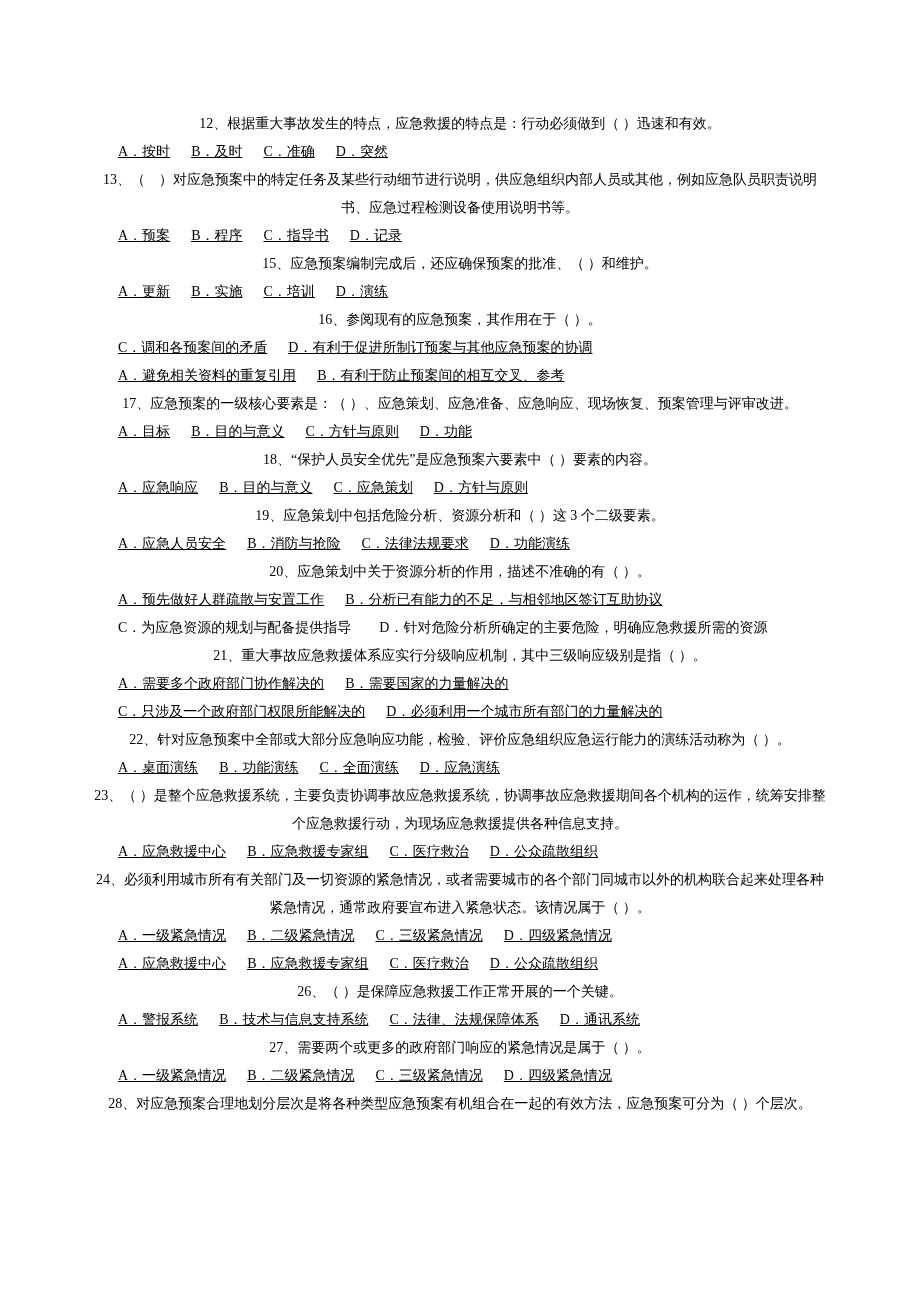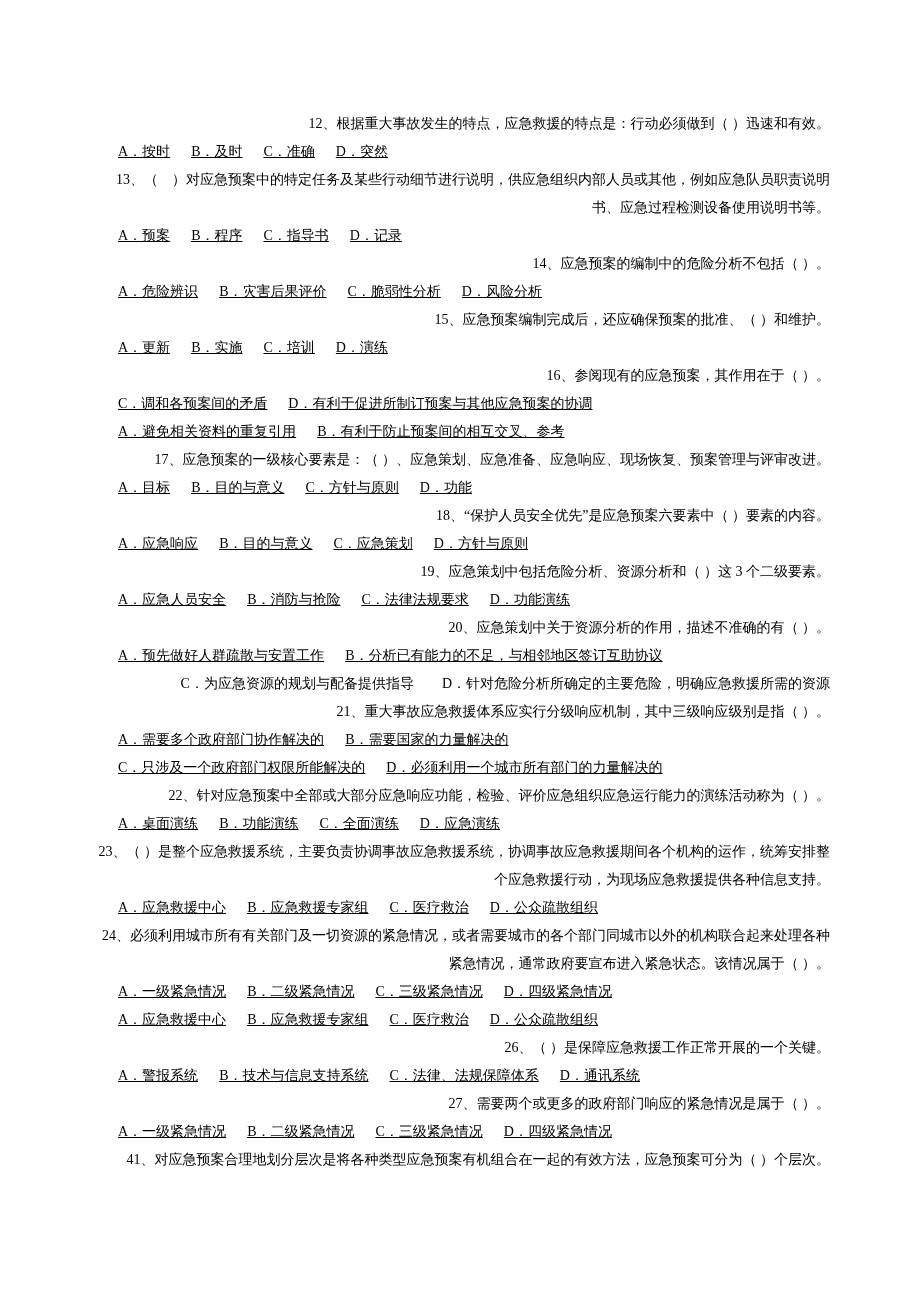--- a/index.html
+++ b/index.html
@@ -10,21 +10,21 @@
       background: #fff;
       margin: 0;
       padding: 110px 90px 60px 90px;
       width: 920px;
       box-sizing: border-box;
     }
     .question {
       margin-bottom: 0;
     }
     .stem {
-      text-align: right;
+      text-align: center;
     }
     .options {
       padding-left: 2em;
       text-decoration: underline;
     }
     .opt {
       display: inline;
       margin-right: 1.5em;
     }
   </style>
@@ -32,24 +32,20 @@
 <body>
 
 <div id="container">
     <div class="question">
       <div class="stem">12、根据重大事故发生的特点，应急救援的特点是：行动必须做到（ ）迅速和有效。</div>
       <div class="opt-line options"><span class="opt">A．按时</span><span class="opt">B．及时</span><span class="opt">C．准确</span><span class="opt">D．突然</span></div>
     </div>
     <div class="question">
       <div class="stem">13、（　）对应急预案中的特定任务及某些行动细节进行说明，供应急组织内部人员或其他，例如应急队员职责说明书、应急过程检测设备使用说明书等。</div>
       <div class="opt-line options"><span class="opt">A．预案</span><span class="opt">B．程序</span><span class="opt">C．指导书</span><span class="opt">D．记录</span></div>
-    </div>
-    <div class="question">
-      <div class="stem">14、应急预案的编制中的危险分析不包括（ ）。</div>
-      <div class="opt-line options"><span class="opt">A．危险辨识</span><span class="opt">B．灾害后果评价</span><span class="opt">C．脆弱性分析</span><span class="opt">D．风险分析</span></div>
     </div>
     <div class="question">
       <div class="stem">15、应急预案编制完成后，还应确保预案的批准、（ ）和维护。</div>
       <div class="opt-line options"><span class="opt">A．更新</span><span class="opt">B．实施</span><span class="opt">C．培训</span><span class="opt">D．演练</span></div>
     </div>
     <div class="question">
       <div class="stem">16、参阅现有的应急预案，其作用在于（ ）。</div>
       <div class="opt-line options"><span class="opt">C．调和各预案间的矛盾</span><span class="opt">D．有利于促进所制订预案与其他应急预案的协调</span></div>
       <div class="opt-line options"><span class="opt">A．避免相关资料的重复引用</span><span class="opt">B．有利于防止预案间的相互交叉、参考</span></div>
     </div>
@@ -61,21 +57,21 @@
       <div class="stem">18、“保护人员安全优先”是应急预案六要素中（ ）要素的内容。</div>
       <div class="opt-line options"><span class="opt">A．应急响应</span><span class="opt">B．目的与意义</span><span class="opt">C．应急策划</span><span class="opt">D．方针与原则</span></div>
     </div>
     <div class="question">
       <div class="stem">19、应急策划中包括危险分析、资源分析和（ ）这 3 个二级要素。</div>
       <div class="opt-line options"><span class="opt">A．应急人员安全</span><span class="opt">B．消防与抢险</span><span class="opt">C．法律法规要求</span><span class="opt">D．功能演练</span></div>
     </div>
     <div class="question">
       <div class="stem">20、应急策划中关于资源分析的作用，描述不准确的有（ ）。</div>
       <div class="opt-line options"><span class="opt">A．预先做好人群疏散与安置工作</span><span class="opt">B．分析已有能力的不足，与相邻地区签订互助协议</span></div>
-      <div style="text-indent: 2em; text-align: right;">C．为应急资源的规划与配备提供指导　　D．针对危险分析所确定的主要危险，明确应急救援所需的资源</div>
+      <div style="text-indent: 2em;">C．为应急资源的规划与配备提供指导　　D．针对危险分析所确定的主要危险，明确应急救援所需的资源</div>
     </div>
     <div class="question">
       <div class="stem">21、重大事故应急救援体系应实行分级响应机制，其中三级响应级别是指（ ）。</div>
       <div class="opt-line options"><span class="opt">A．需要多个政府部门协作解决的</span><span class="opt">B．需要国家的力量解决的</span></div>
       <div class="opt-line options"><span class="opt">C．只涉及一个政府部门权限所能解决的</span><span class="opt">D．必须利用一个城市所有部门的力量解决的</span></div>
     </div>
     <div class="question">
       <div class="stem">22、针对应急预案中全部或大部分应急响应功能，检验、评价应急组织应急运行能力的演练活动称为（ ）。</div>
       <div class="opt-line options"><span class="opt">A．桌面演练</span><span class="opt">B．功能演练</span><span class="opt">C．全面演练</span><span class="opt">D．应急演练</span></div>
     </div>
@@ -92,15 +88,15 @@
     </div>
     <div class="question">
       <div class="stem">26、（ ）是保障应急救援工作正常开展的一个关键。</div>
       <div class="opt-line options"><span class="opt">A．警报系统</span><span class="opt">B．技术与信息支持系统</span><span class="opt">C．法律、法规保障体系</span><span class="opt">D．通讯系统</span></div>
     </div>
     <div class="question">
       <div class="stem">27、需要两个或更多的政府部门响应的紧急情况是属于（ ）。</div>
       <div class="opt-line options"><span class="opt">A．一级紧急情况</span><span class="opt">B．二级紧急情况</span><span class="opt">C．三级紧急情况</span><span class="opt">D．四级紧急情况</span></div>
     </div>
     <div class="question">
-      <div class="stem">41、对应急预案合理地划分层次是将各种类型应急预案有机组合在一起的有效方法，应急预案可分为（ ）个层次。</div>
+      <div class="stem">28、对应急预案合理地划分层次是将各种类型应急预案有机组合在一起的有效方法，应急预案可分为（ ）个层次。</div>
     </div>
   </div>
 
 </body></html>

